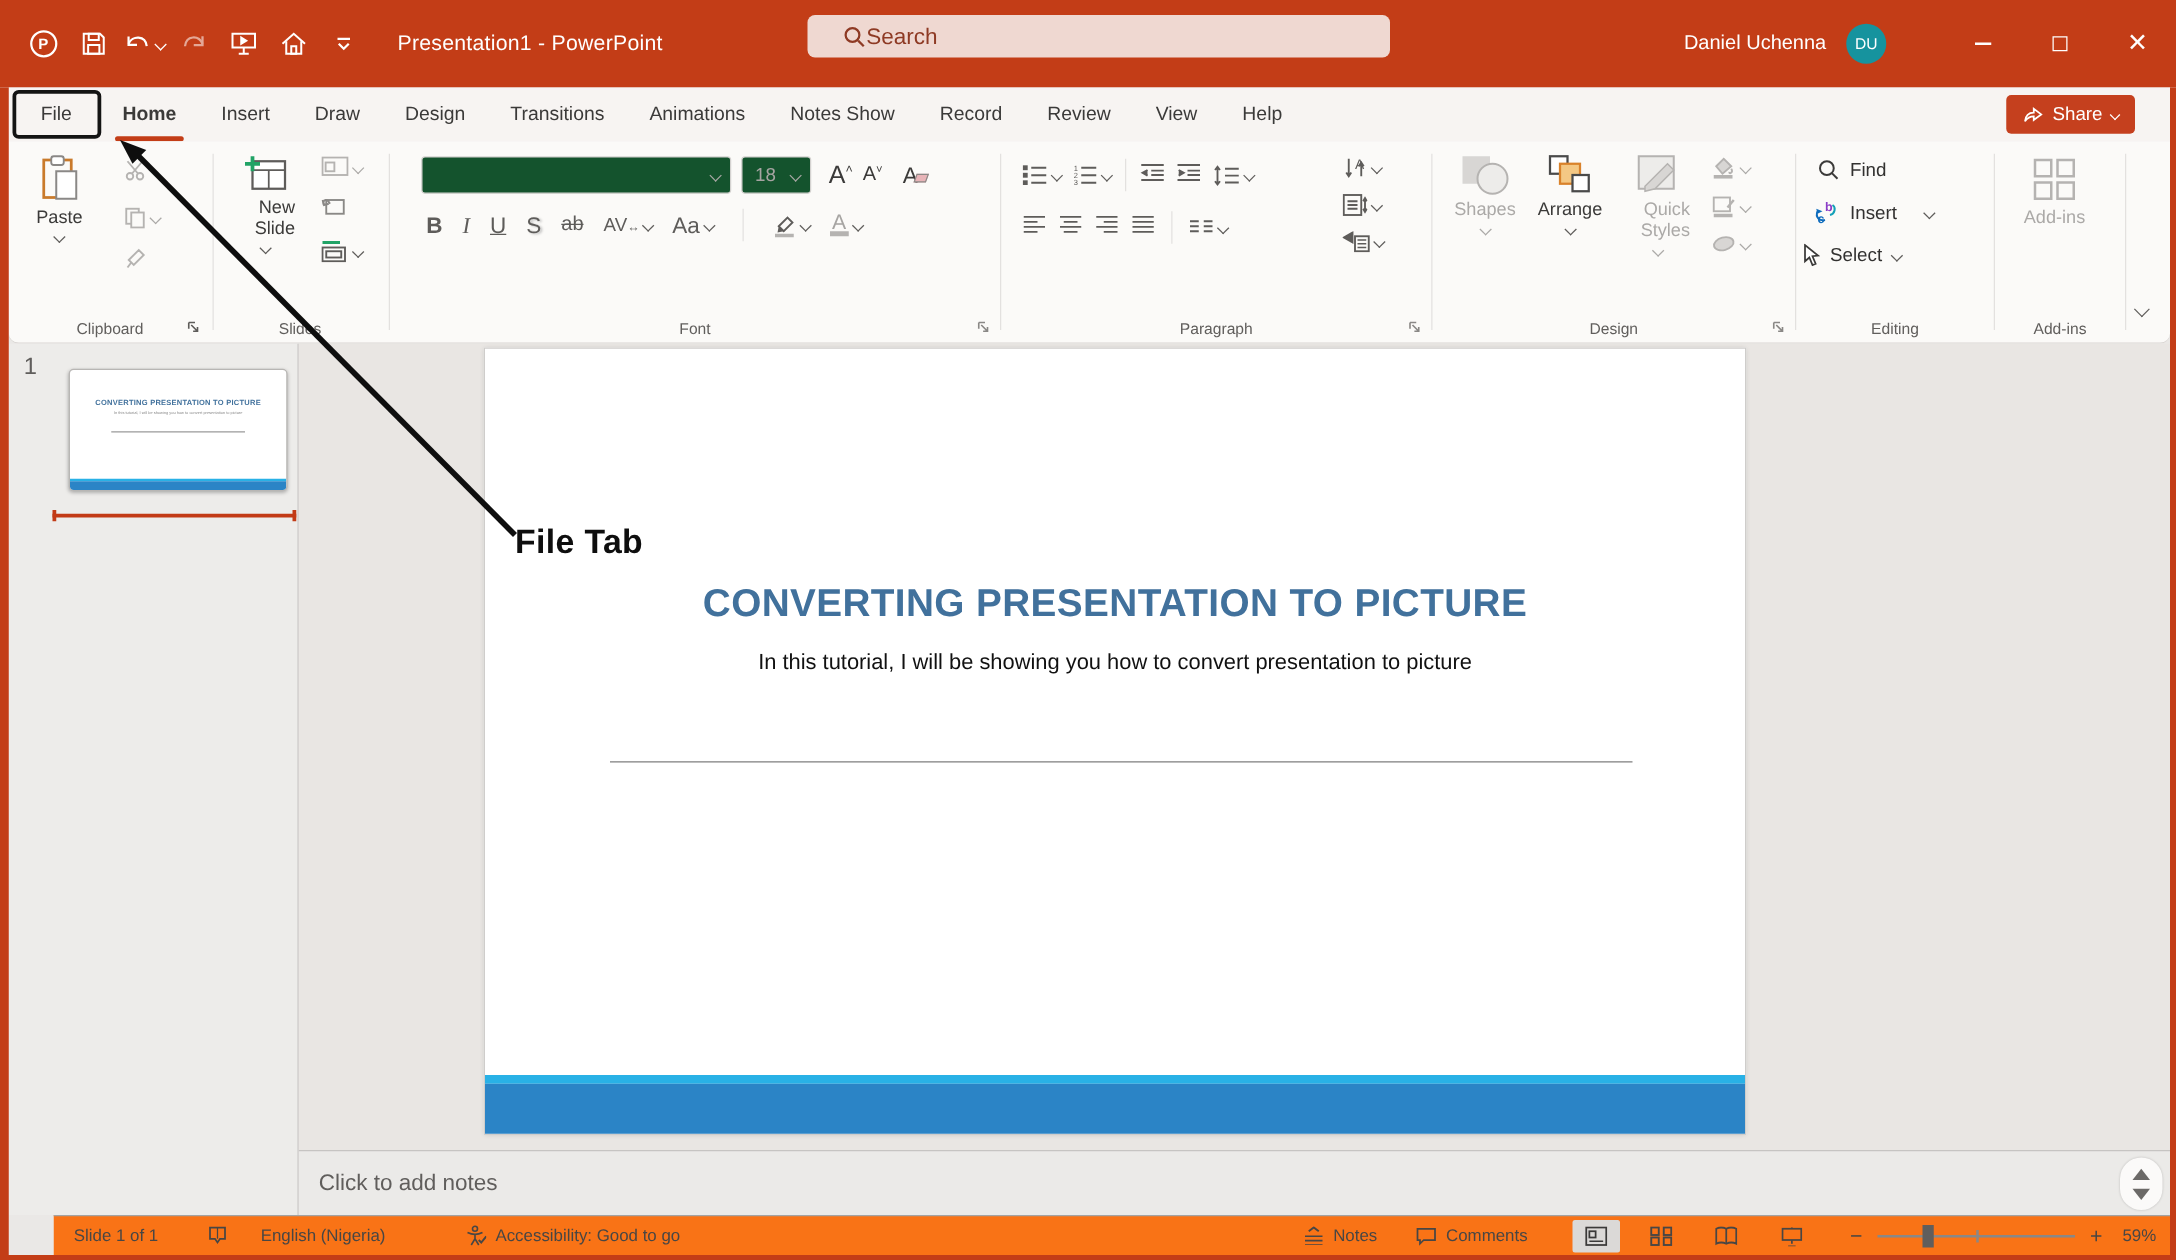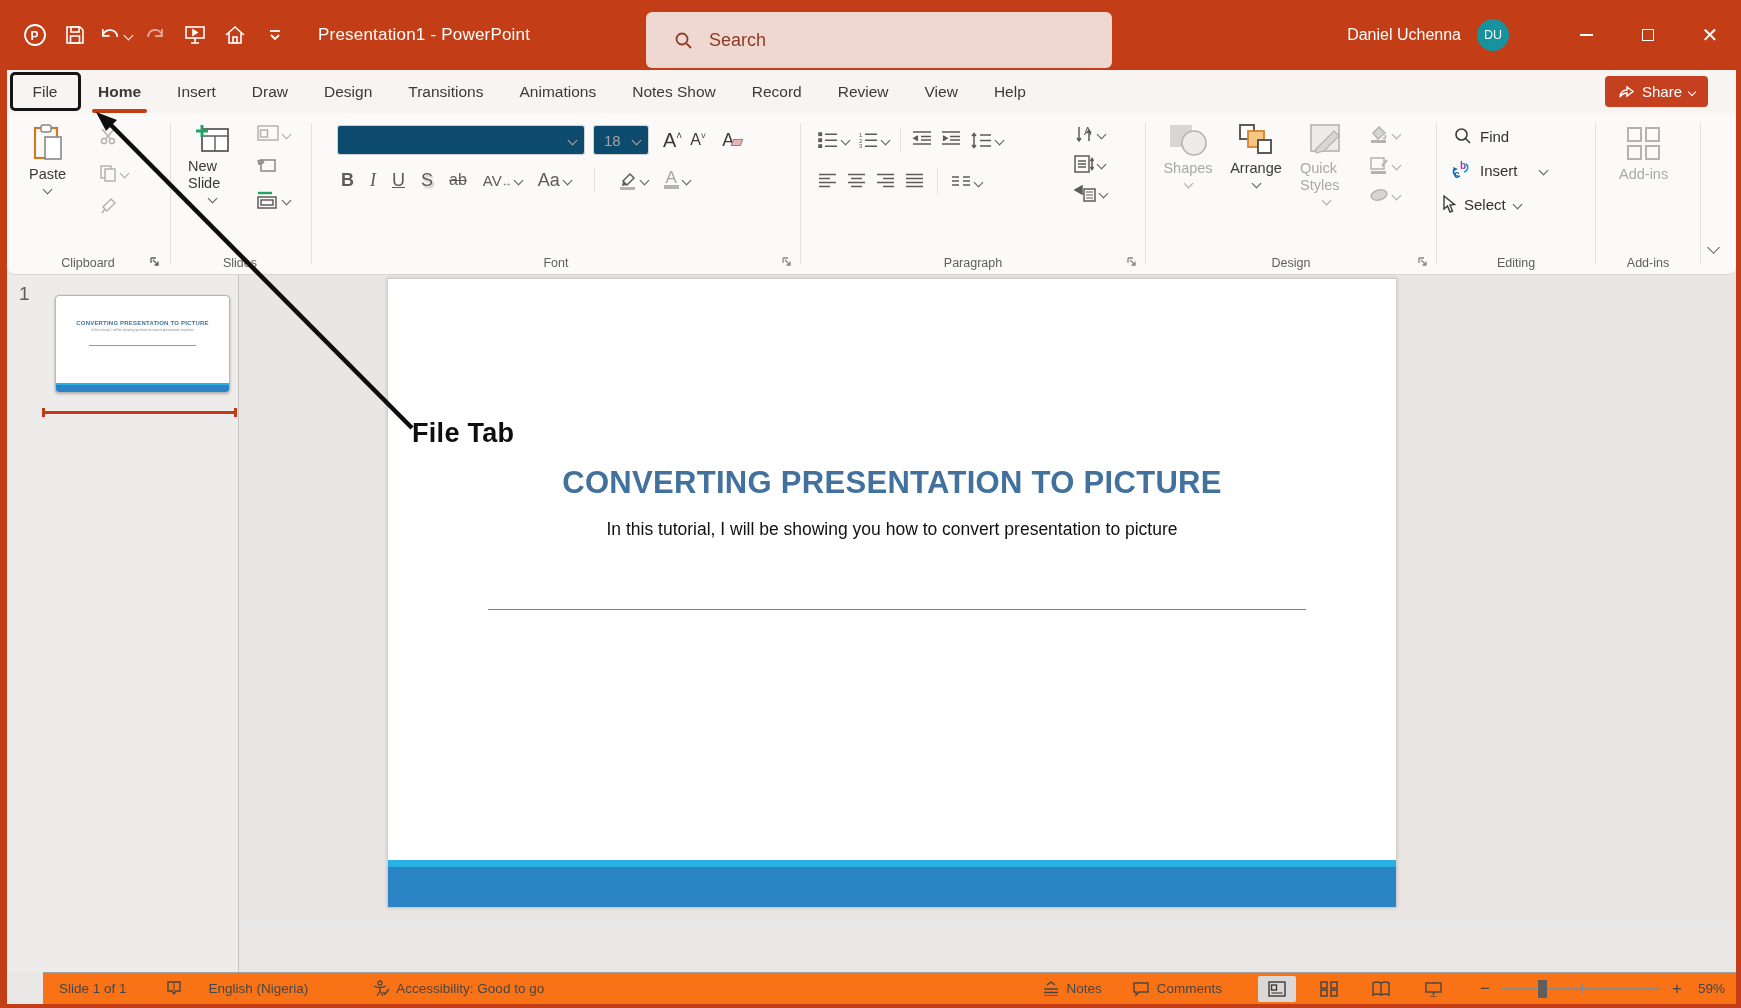--- a/index.html
+++ b/index.html
@@ -5,21 +5,21 @@
   html,body{margin:0;padding:0;background:#555;}
   *{box-sizing:border-box;font-family:"Liberation Sans","DejaVu Sans",sans-serif;}
   #window{position:relative;width:1741px;height:1008px;background:#EAE8E6;overflow:hidden;}
 
   
   #titlebar{position:absolute;left:0;top:0;width:1741px;height:70px;background:#C33D17;display:flex;align-items:center;}
   .qat{display:flex;align-items:center;gap:6px;padding-left:18px;}
   .tbbtn{width:34px;height:34px;display:flex;align-items:center;justify-content:center;border-radius:4px;}
   .tbbtn svg{display:block}
   .tb-title{color:#fff;font-size:17px;margin-left:26px;white-space:nowrap;letter-spacing:.2px;}
-  #searchbox{position:absolute;left:646px;top:12px;width:466px;height:56px;background:#EFD8D1;border-radius:6px;display:flex;align-items:center;padding-left:28px;gap:16px;}
+  #searchbox{position:absolute;left:646px;top:12px;width:466px;height:34px;background:#EFD8D1;border-radius:6px;display:flex;align-items:center;padding-left:28px;}
   #searchbox span{color:#8E3A24;font-size:18px;}
   .tb-right{position:absolute;right:0;top:0;height:70px;display:flex;align-items:center;}
   .username{color:#fff;font-size:16px;margin-right:16px;}
   .avatar{width:32px;height:32px;border-radius:50%;background:#16939E;color:#fff;font-size:12.5px;display:flex;align-items:center;justify-content:center;margin-right:46px;}
   .winbtn{width:62px;height:70px;display:flex;align-items:center;justify-content:center;color:#fff;}
   .minbar{width:13px;height:2px;background:#fff;}
   .maxsq{width:12px;height:12px;border:1.6px solid #fff;}
   .closex{font-size:20px;line-height:1;color:#fff;font-weight:300;}
 
   
@@ -31,28 +31,28 @@
   #filebox{position:absolute;left:10px;top:72px;width:71px;height:39px;border:3.5px solid #141414;border-radius:5px;z-index:40;pointer-events:none;}
   #sharebtn{position:absolute;right:28px;top:6px;height:31px;padding:0 13px;background:#C5401E;border-radius:4px;display:flex;align-items:center;gap:7px;color:#fff;font-size:15px;}
 
   
   #ribbon{position:absolute;left:7px;top:113px;width:1729px;height:162px;background:#FBFAF8;border-bottom:1px solid #D8D5D2;border-radius:0 0 8px 8px;}
   .group{position:absolute;top:0;height:162px;}
   .glabel{position:absolute;bottom:5px;left:0;right:0;text-align:center;font-size:12.5px;color:#605E5C;}
   .gdiv{position:absolute;top:10px;bottom:10px;width:1px;background:#E3E1DF;}
   .launcher{position:absolute;bottom:7px;width:12px;height:12px;}
   .bigbtn{position:absolute;display:flex;flex-direction:column;align-items:center;gap:3px;}
-  .bigbtn .blabel{font-size:14.5px;color:#3B3A39;line-height:17px;text-align:left;}
+  .bigbtn .blabel{font-size:14.5px;color:#3B3A39;line-height:17px;text-align:right;}
   .bigbtn .dis{color:#ABA9A7;}
   .chev{width:7px;height:7px;border-right:1.6px solid #5E5C5A;border-bottom:1.6px solid #5E5C5A;transform:rotate(45deg);display:inline-block;}
   .chev.lite{border-color:#ABA9A7;}
   .chev.w{border-color:#fff;}
   .smbtn{display:flex;align-items:center;gap:4px;}
   .stack{position:absolute;display:flex;flex-direction:column;gap:13px;}
-  .combo{height:30px;background:#0c4a6e;border:1px solid #D4D2D0;border-radius:3px;display:flex;align-items:center;justify-content:flex-end;padding:0 8px;color:#A6A4A2;font-size:15px;}
+  .combo{height:30px;background:#14532d;border:1px solid #D4D2D0;border-radius:3px;display:flex;align-items:center;justify-content:flex-end;padding:0 8px;color:#A6A4A2;font-size:15px;}
   .combo .val{margin-right:auto;padding-left:2px;}
   .fontchar{font-size:18px;color:#5E5C5A;}
   .row{position:absolute;display:flex;align-items:center;}
   .vsep{width:1px;height:26px;background:#E3E1DF;margin:0 7px;}
   .ed-item{display:flex;align-items:center;gap:8px;font-size:15px;color:#323130;}
 
   
   #thumbpanel{position:absolute;left:7px;top:275px;width:232px;height:697px;background:#EDECEA;border-right:1px solid #C6C4C2;}
   .slidenum{position:absolute;left:12px;top:8px;font-size:19px;color:#605E5C;}
   #thumbcard{position:absolute;left:48px;top:20px;width:175px;height:98px;background:#fff;border:1px solid #B8B6B4;border-radius:4px;box-shadow:0 1px 3px rgba(0,0,0,.25);overflow:hidden;}
@@ -546,20 +546,27 @@
   <div id="workspace">
     <div id="canvas">
       <div class="sl-title">CONVERTING PRESENTATION TO PICTURE</div>
       <div class="sl-sub">In this tutorial, I will be showing you how to convert presentation to picture</div>
       <div class="sl-line"></div>
       <div class="sl-cyan"></div>
       <div class="sl-blue"></div>
     </div>
   </div>
 
+  <div id="notespane">
+    <span class="ph">Click to add notes</span>
+    <div id="scrollpill">
+      <span class="tri-up"></span>
+      <span class="tri-dn"></span>
+    </div>
+  </div>
 
   <div id="statusbar">
     <div class="sb-item" style="margin-left:16px">
       <span>Slide 1 of 1</span>
     </div>
     <div class="sb-item" style="margin-left:38px">
       <svg width="18" height="17" viewBox="0 0 18 17" fill="none" stroke="#484644" stroke-width="1.4">
           <path d="M3 2 H15 V11 H11 L9 14 L7 11 H3 Z"></path>
           <path d="M9 2 V11" stroke-width="1"></path>
         </svg>

